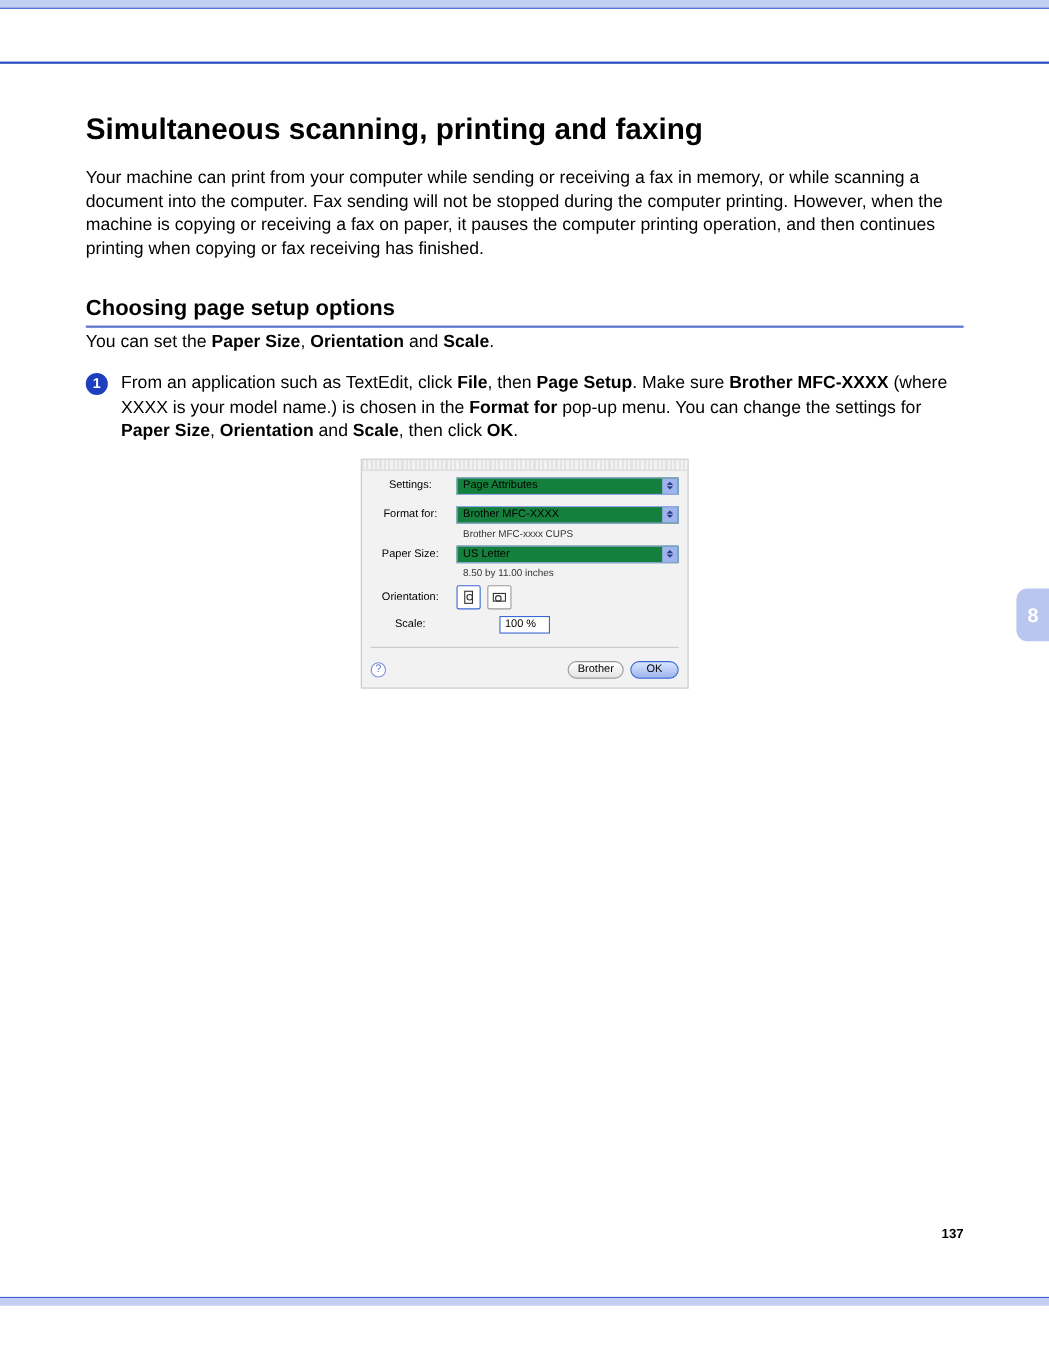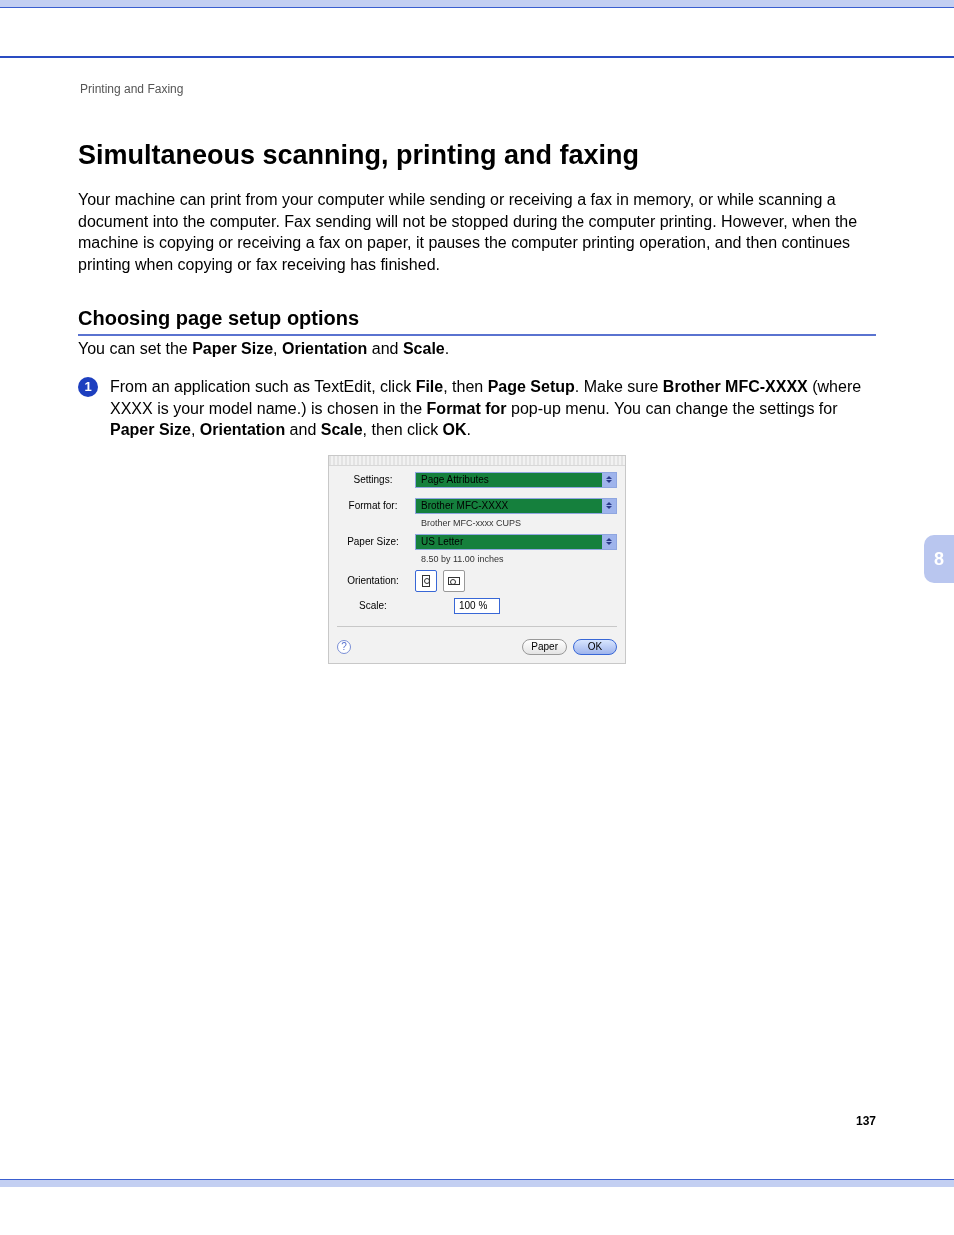--- a/index.html
+++ b/index.html
@@ -261,21 +261,20 @@
     border-top: 1px solid #3a5ecf;
   }
 </style>
 </head>
 <body>
 
 <div class="top-bar"></div>
 <div class="hairline"></div>
 
 <div class="page">
-  <div class="breadcrumb">Printing and Faxing</div>
 
   <h1 class="title">Simultaneous scanning, printing and faxing</h1>
 
   <p class="body">Your machine can print from your computer while sending or receiving a fax in memory, or while scanning a document into the computer. Fax sending will not be stopped during the computer printing. However, when the machine is copying or receiving a fax on paper, it pauses the computer printing operation, and then continues printing when copying or fax receiving has finished.</p>
 
   <h2 class="sub">Choosing page setup options</h2>
 
   <p class="body">
     <span>You can set the </span>
     <span class="bold">Paper Size</span><span>, </span>
@@ -346,21 +345,21 @@
           <div class="dlabel">Scale:</div>
           <div class="scale-input">100 %</div>
         </div>
 
         <div class="dialog-sep"></div>
       </div>
 
       <div class="dialog-footer">
         <div class="help-icon">?</div>
         <div class="btn-group">
-          <div class="mac-btn">Paper</div>
+          <div class="mac-btn">Brother</div>
           <div class="mac-btn primary">OK</div>
         </div>
       </div>
     </div>
   </div>
 
 </div>
 
 <div class="side-tab">8</div>
 <div class="page-num">137</div>

